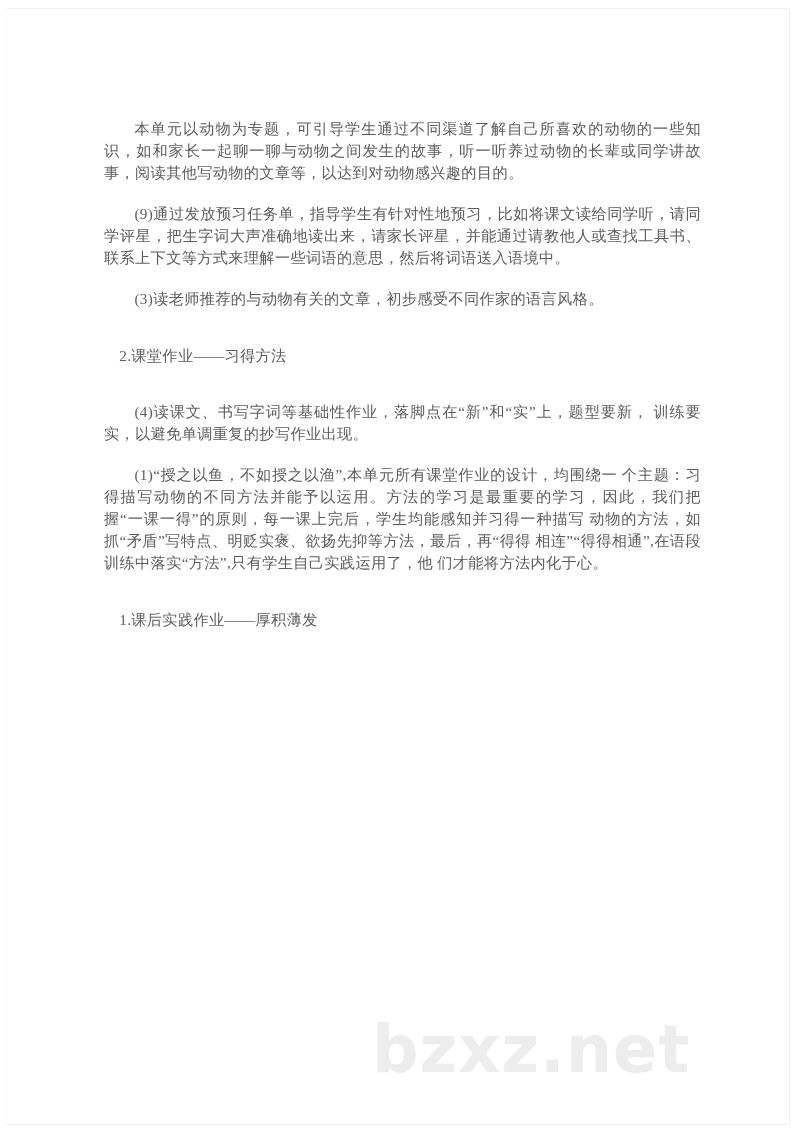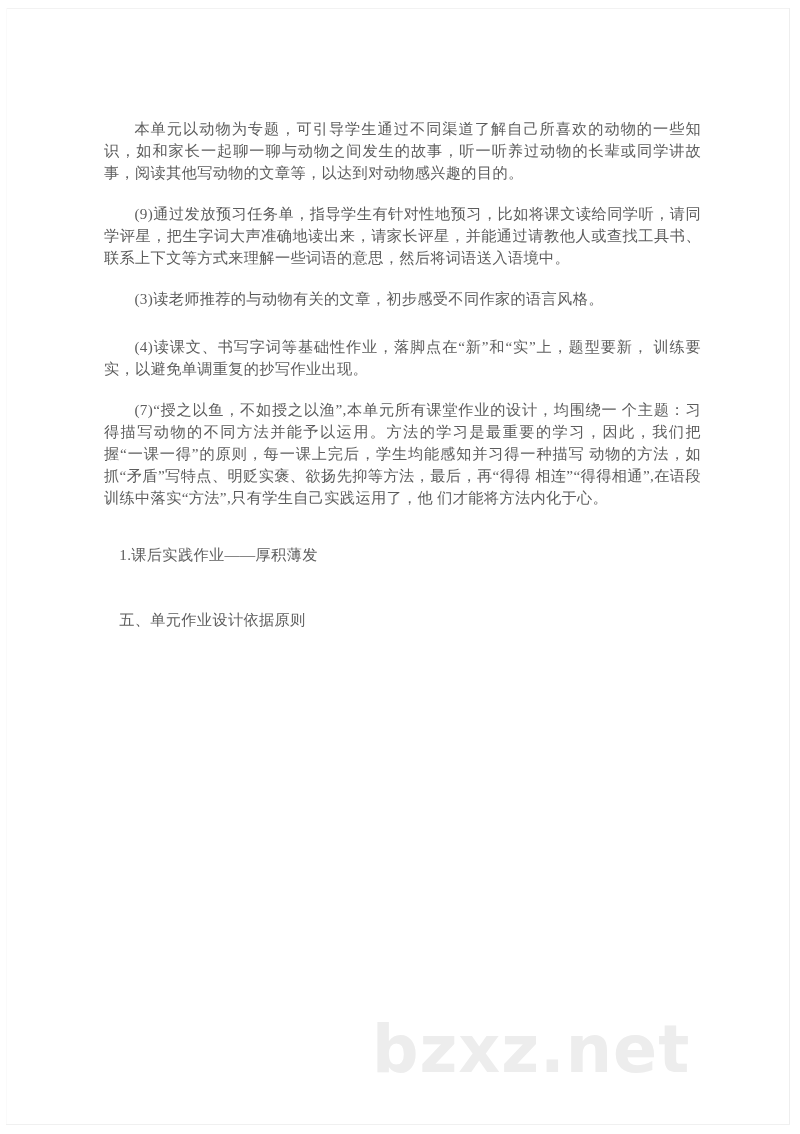--- a/index.html
+++ b/index.html
@@ -100,27 +100,27 @@
   <div class="scan-border-left"></div>
 
   <div class="doc-body">
 
     <p class="para">本单元以动物为专题，可引导学生通过不同渠道了解自己所喜欢的动物的一些知识，如和家长一起聊一聊与动物之间发生的故事，听一听养过动物的长辈或同学讲故事，阅读其他写动物的文章等，以达到对动物感兴趣的目的。</p>
 
     <p class="para">(9)通过发放预习任务单，指导学生有针对性地预习，比如将课文读给同学听，请同学评星，把生字词大声准确地读出来，请家长评星，并能通过请教他人或查找工具书、联系上下文等方式来理解一些词语的意思，然后将词语送入语境中。</p>
 
     <p class="para gap-lg">(3)读老师推荐的与动物有关的文章，初步感受不同作家的语言风格。</p>
 
+    <p class="heading gap-lg">2.课堂作业——习得方法</p>
 
     <p class="para">(4)读课文、书写字词等基础性作业，落脚点在“新”和“实”上，题型要新， 训练要实，以避免单调重复的抄写作业出现。</p>
 
-    <p class="para gap-lg">(7)“授之以鱼，不如授之以渔”,本单元所有课堂作业的设计，均围绕一 个主题：习得描写动物的不同方法并能予以运用。方法的学习是最重要的学习，因此，我们把握“一课一得”的原则，每一课上完后，学生均能感知并习得一种描写 动物的方法，如抓“矛盾”写特点、明贬实褒、欲扬先抑等方法，最后，再“得得 相连”“得得相通”,在语段训练中落实“方法”,只有学生自己实践运用了，他 们才能将方法内化于心。</p>
+    <p class="para gap-lg">(1)“授之以鱼，不如授之以渔”,本单元所有课堂作业的设计，均围绕一 个主题：习得描写动物的不同方法并能予以运用。方法的学习是最重要的学习，因此，我们把握“一课一得”的原则，每一课上完后，学生均能感知并习得一种描写 动物的方法，如抓“矛盾”写特点、明贬实褒、欲扬先抑等方法，最后，再“得得 相连”“得得相通”,在语段训练中落实“方法”,只有学生自己实践运用了，他 们才能将方法内化于心。</p>
 
     <p class="heading gap-lg">1.课后实践作业——厚积薄发</p>
 
 
-    <p class="heading">五、单元作业设计依据原则</p>
 
   </div>
 
   <div class="watermark">bzxz.net</div>
 
 </div>
 
 </body></html>

